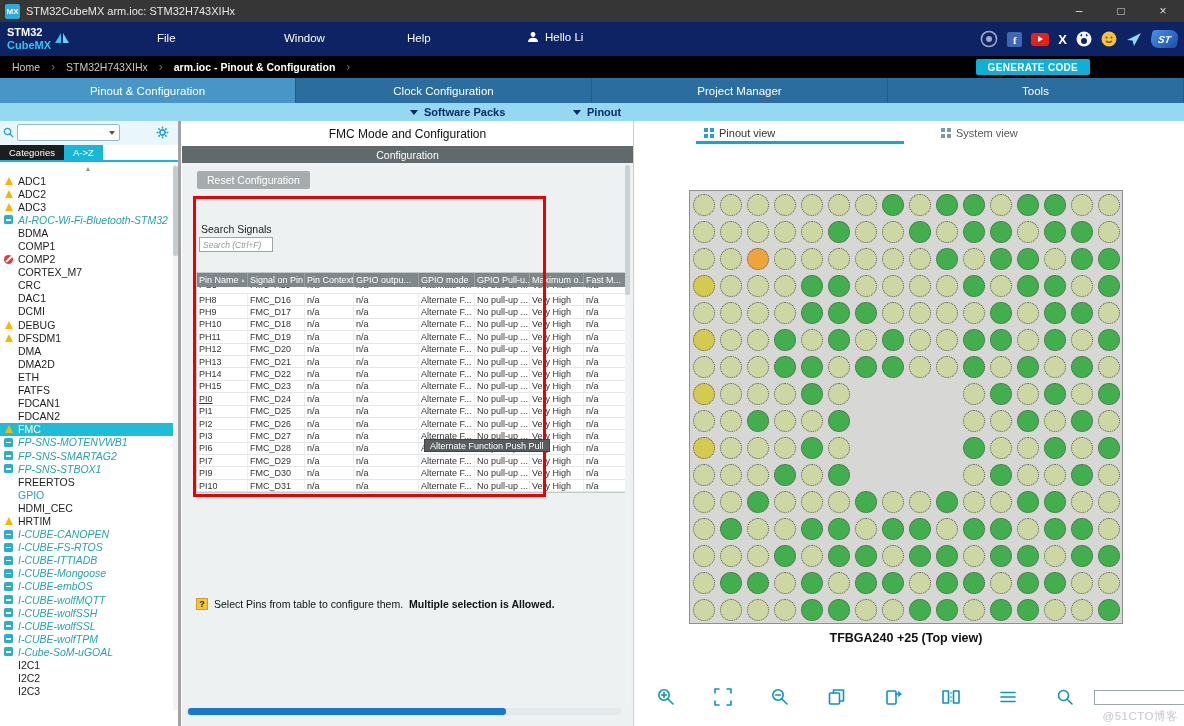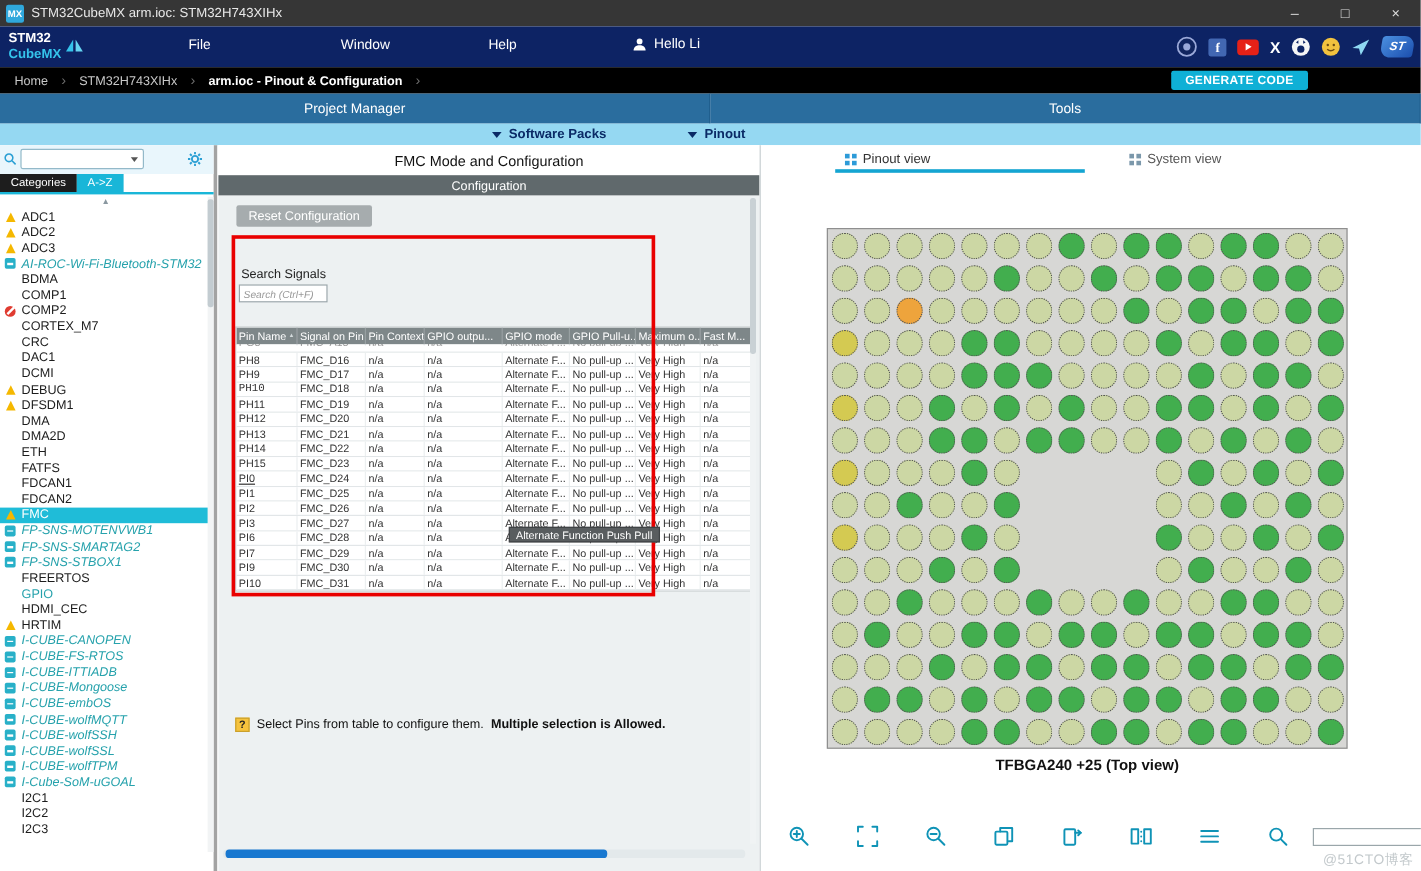--- a/index.html
+++ b/index.html
@@ -180,20 +180,22 @@
     <span class="st-logo">ST</span>
   </div>
 </div>
 
 <div class="crumbbar">
   <span id="crumbs"><span class="crumb">Home</span><span class="crumb-sep">›</span><span class="crumb">STM32H743XIHx</span><span class="crumb-sep">›</span><span class="crumb last">arm.ioc - Pinout &amp; Configuration</span><span class="crumb-sep">›</span></span>
   <button class="gen-btn">GENERATE CODE</button>
 </div>
 
 <div class="tabbar" id="main-tabs">
+    <div class="main-tab active">Pinout &amp; Configuration</div>
+    <div class="main-tab">Clock Configuration</div>
     <div class="main-tab">Project Manager</div>
     <div class="main-tab">Tools</div>
   </div>
 
 <div class="subbar">
   <span class="dd" style="left:410px">
     <i class="chev"></i>
     <span>Software Packs</span>
   </span>
   <span class="dd" style="left:573px">
@@ -487,21 +489,21 @@
           <span class="td" style="width: 51px;">PH9</span>
           <span class="td" style="width: 57px;">FMC_D17</span>
           <span class="td" style="width: 49px;">n/a</span>
           <span class="td" style="width: 65px;">n/a</span>
           <span class="td" style="width: 56px;">Alternate F...</span>
           <span class="td" style="width: 55px;">No pull-up ...</span>
           <span class="td" style="width: 54px;">Very High</span>
           <span class="td" style="width: 50px;">n/a</span>
         </div>
         <div class="trow">
-          <span class="td" style="width: 51px; font-family: Liberation Mono, monospace;">PH10</span>
+          <span class="td" style="width: 51px;">PH10</span>
           <span class="td" style="width: 57px;">FMC_D18</span>
           <span class="td" style="width: 49px;">n/a</span>
           <span class="td" style="width: 65px;">n/a</span>
           <span class="td" style="width: 56px;">Alternate F...</span>
           <span class="td" style="width: 55px;">No pull-up ...</span>
           <span class="td" style="width: 54px;">Very High</span>
           <span class="td" style="width: 50px;">n/a</span>
         </div>
         <div class="trow">
           <span class="td" style="width: 51px;">PH11</span>

